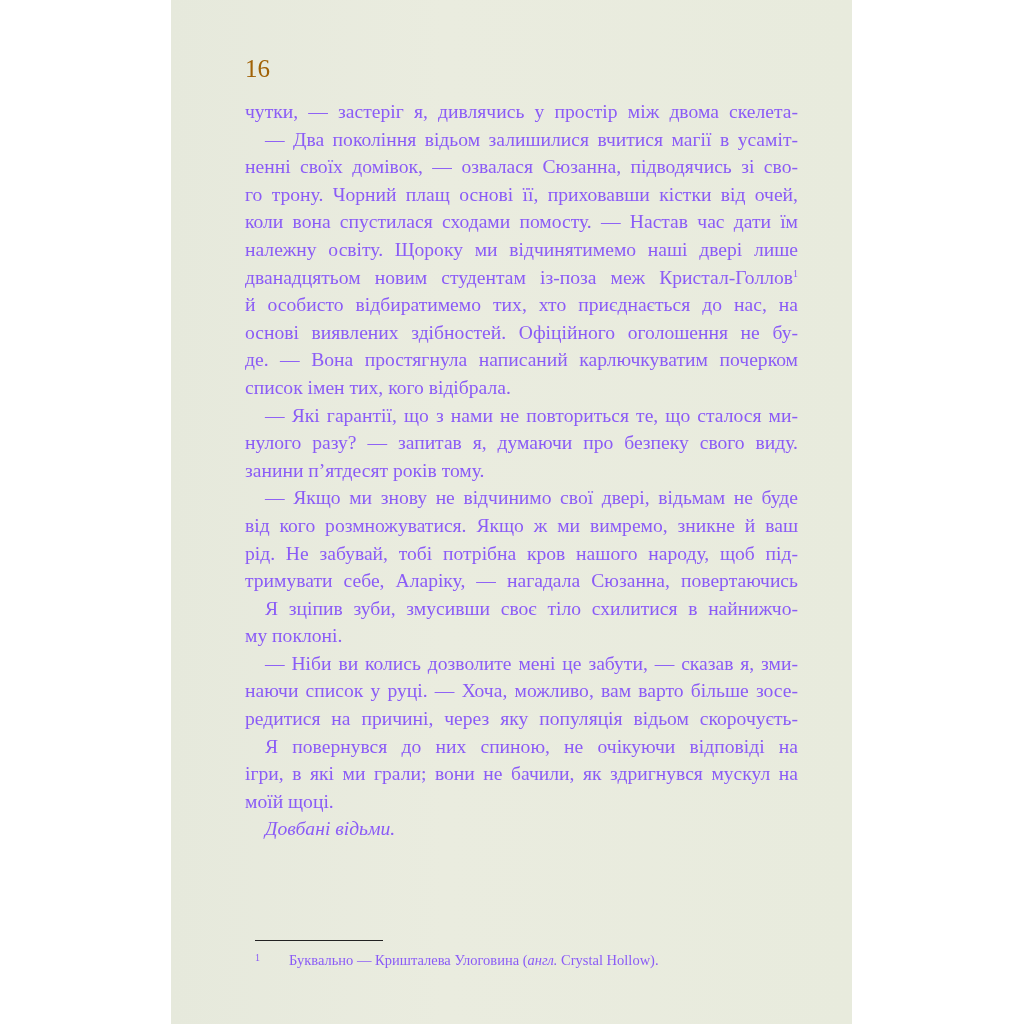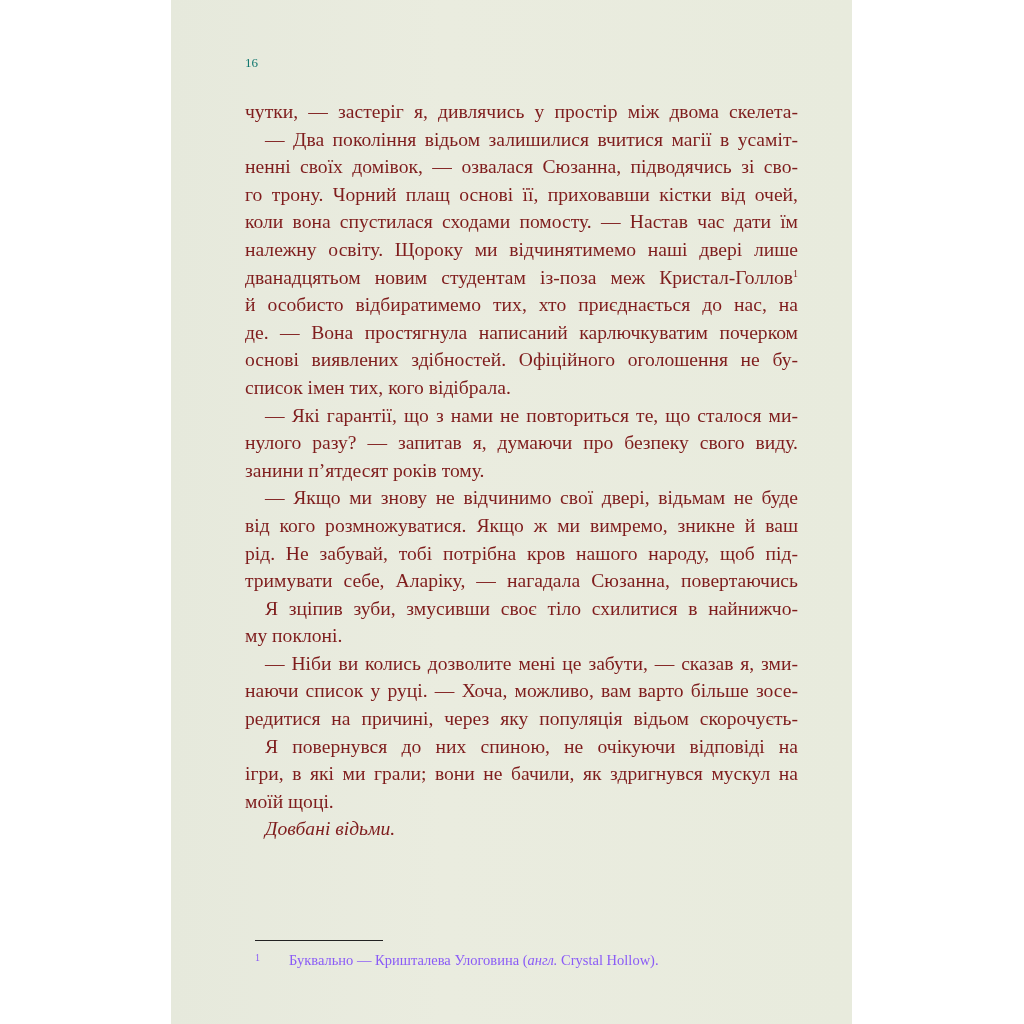--- a/index.html
+++ b/index.html
@@ -5,26 +5,26 @@
   html, body { margin: 0; padding: 0; }
   body {
     width: 1024px; height: 1024px; background: #ffffff; position: relative; overflow: hidden;
   }
   .page {
     position: absolute; left: 171px; top: 0; width: 681px; height: 1024px;
     background: linear-gradient(90deg, #e6e9dc 0%, #eaecdf 40%, #e8ebdd 100%);
   }
   .page-number {
     position: absolute; left: 245px; top: 55px;
-    font-family: "Liberation Serif", serif; font-size: 13px; color: #0f766e;
+    font-family: "Liberation Serif", serif; font-size: 25px; color: #a16207;
   }
   .body-text {
     position: absolute; left: 245px; top: 98px; width: 553px;
     font-family: "Liberation Serif", serif; font-size: 19.6px; line-height: 27.6px;
-    color: #7f1d1d; text-align: justify;
+    color: #8b5cf6; text-align: justify;
   }
   .body-text p { margin: 0; text-indent: 20px; }
   .body-text p.noindent { text-indent: 0; }
   .body-text p.italic { font-style: italic; }
   .line { display: block; text-align-last: justify; white-space: nowrap; }
   .line.last { text-align-last: left; }
   .fn-rule {
     position: absolute; left: 255px; top: 940px; width: 128px; height: 0;
     border-top: 1.5px solid #222;
   }
@@ -48,22 +48,22 @@
     <span class="line">чутки, — застеріг я, дивлячись у простір між двома скелета-</span>
   </p>
   <p>
     <span class="line">— Два покоління відьом залишилися вчитися магії в усаміт-</span>
     <span class="line" style="text-indent:0">ненні своїх домівок, — озвалася Сюзанна, підводячись зі сво-</span>
     <span class="line" style="text-indent:0">го трону. Чорний плащ основі її, приховавши кістки від очей,</span>
     <span class="line" style="text-indent:0">коли вона спустилася сходами помосту. — Настав час дати їм</span>
     <span class="line" style="text-indent:0">належну освіту. Щороку ми відчинятимемо наші двері лише</span>
     <span class="line" style="text-indent:0"><span>дванадцятьом новим студентам із-поза меж Кристал-Голлов</span><sup class="ref">1</sup></span>
     <span class="line" style="text-indent:0">й особисто відбиратимемо тих, хто приєднається до нас, на</span>
+    <span class="line" style="text-indent:0">основі виявлених здібностей. Офіційного оголошення не бу-</span>
     <span class="line" style="text-indent:0">де. — Вона простягнула написаний карлючкуватим почерком</span>
-    <span class="line" style="text-indent:0">основі виявлених здібностей. Офіційного оголошення не бу-</span>
     <span class="line last" style="text-indent:0">список імен тих, кого відібрала.</span>
   </p>
   <p>
     <span class="line">— Які гарантії, що з нами не повториться те, що сталося ми-</span>
     <span class="line" style="text-indent:0">нулого разу? — запитав я, думаючи про безпеку свого виду.</span>
     <span class="line last" style="text-indent:0">занини п’ятдесят років тому.</span>
   </p>
   <p>
     <span class="line">— Якщо ми знову не відчинимо свої двері, відьмам не буде</span>
     <span class="line" style="text-indent:0">від кого розмножуватися. Якщо ж ми вимремо, зникне й ваш</span>

